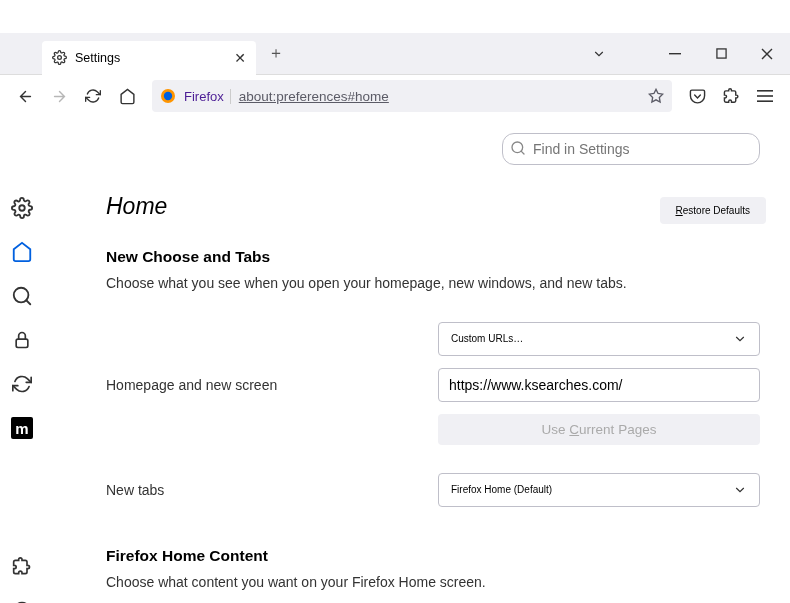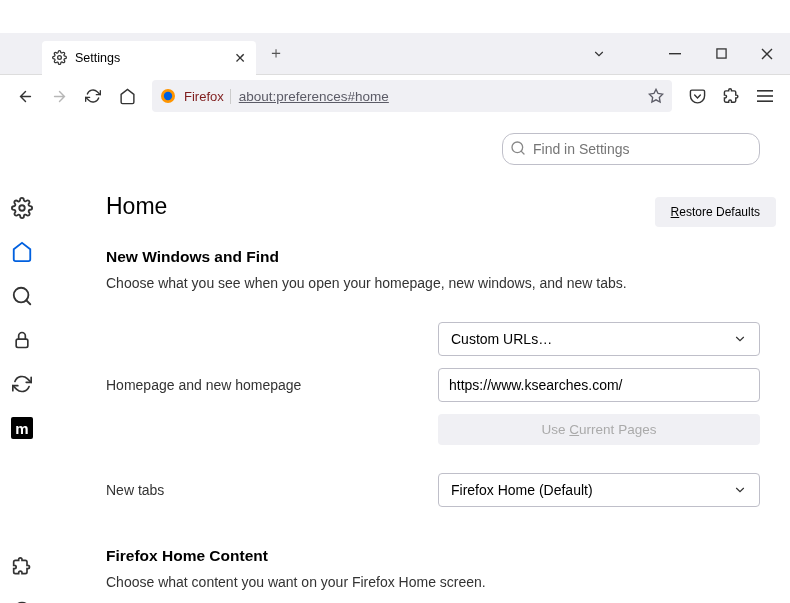--- a/index.html
+++ b/index.html
@@ -9,45 +9,45 @@
 .tab { background:#fff; width:214px; height:34px; margin-top:8px; border-radius:4px 4px 0 0; display:flex; align-items:center; padding:0 10px; gap:8px; position:relative; }
 .tab .closex { margin-left:auto; font-size:14px; color:#333; }
 .tab .title { font-size:12.5px; }
 .newtab { width:28px; height:28px; display:flex; align-items:center; justify-content:center; margin-left:6px; color:#555; font-size:16px; }
 .tbarctrls { margin-left:auto; display:flex; align-items:center; }
 .tbic { width:46px; height:42px; display:flex; align-items:center; justify-content:center; color:#333; }
 
 .toolbar { height:42px; display:flex; align-items:center; padding:0 10px; gap:4px; }
 .tbbtn { width:30px; height:30px; display:flex; align-items:center; justify-content:center; color:#333; }
 .urlbar { flex:1; display:flex; align-items:center; background:#f0f0f4; border-radius:4px; height:32px; padding:0 8px; gap:8px; margin:0 6px; }
-.url-context { font-size:13px; color:#7f1d1d; padding-right:6px; border-right:1px solid #ccc; }
+.url-context { font-size:13px; color:#4c1d95; padding-right:6px; border-right:1px solid #ccc; }
 .url-addr { font-size:13.5px; color:#5b5b66; flex:1;text-decoration:underline; }
 .star { margin-left:auto; color:#5b5b66; }
 
 .content { display:flex; height:calc(603px - 84px); }
 .rail { width:58px; padding-top:80px; display:flex; flex-direction:column; align-items:center; gap:22px; position:relative; }
 .rail .ico { width:22px; height:22px; display:flex; align-items:center; justify-content:center; color:#333; }
 .rail .ico.active svg { stroke:#0060df; }
 .rail .bottom { position:absolute; bottom:14px; display:flex; flex-direction:column; align-items:center; gap:22px; }
 .mbox { width:22px; height:22px; background:#000; color:#fff; display:flex; align-items:center; justify-content:center; font-weight:700; font-size:15px; border-radius:2px; }
 
 .main { flex:1; padding:20px 30px 20px 62px; position:relative; }
 .search-wrap { position:absolute; top:16px; right:30px; width:258px; }
 .search-wrap input { width:100%; height:32px; border:1px solid #bfbfc9; border-radius:12px; padding:0 10px 0 30px; font-size:14px; }
 .search-wrap .sicon { position:absolute; left:8px; top:7px; }
 
-h1 { font-size:23px; font-weight:400; color:#000; margin-top:56px; margin-bottom:28px; }
-.restore { position:absolute; right:14px; top:80px; background:#f0f0f4; border:none; border-radius:4px; padding:8px 16px; font-size:12px; font-weight:500; cursor:pointer; }
+h1 { font-size:23px; font-weight:400; color:#000; margin-top:56px; margin-bottom:28px;font-style:italic; }
+.restore { position:absolute; right:24px; top:80px; background:#f0f0f4; border:none; border-radius:4px; padding:8px 16px; font-size:10px; font-weight:500; cursor:pointer; }
 h2 { font-size:15.5px; font-weight:600; margin-bottom:8px; }
 .desc { font-size:14px; color:#333; margin-bottom:28px; line-height:1.4; }
 
 .row { display:flex; align-items:center; margin-bottom:12px; }
 .row-label { width:332px; font-size:14px; color:#333; }
 .row-right { width:322px; }
-.select { width:100%; height:34px; border:1px solid #bfbfc9; border-radius:4px; padding:0 12px; display:flex; align-items:center; justify-content:space-between; font-size:14px; background:#fff; cursor:pointer; }
+.select { width:100%; height:34px; border:1px solid #bfbfc9; border-radius:4px; padding:0 12px; display:flex; align-items:center; justify-content:space-between; font-size:10px; background:#fff; cursor:pointer; }
 .textinput { width:100%; height:34px; border:1px solid #bfbfc9; border-radius:4px; padding:16px 10px; font-size:14px; }
 .btnrow { display:flex; gap:10px; margin:10px 0 28px 332px; width:322px;flex-direction:column; }
 .btn2 { flex:1; background:#f0f0f4; border:none; border-radius:4px; padding:8px 6px; font-size:13.5px; font-weight:500; cursor:pointer; white-space:nowrap; overflow:hidden; text-overflow:ellipsis; }
 .btn2.dis { color:#aaa; }
 .u { text-decoration:underline; text-decoration-thickness:1px; }
 
 svg { display:block; }
 </style>
 </head>
 <body>
@@ -201,37 +201,37 @@
             <circle cx="11" cy="11" r="8"></circle>
             <line x1="21" y1="21" x2="16.65" y2="16.65"></line>
           </svg>
       </span>
       <input placeholder="Find in Settings" style="">
     </div>
 
     <h1>Home</h1>
     <button class="restore"><span class="u">R</span>estore Defaults</button>
 
-    <h2>New Windows and Find</h2>
+    <h2>New Choose and Tabs</h2>
     <p class="desc">Choose what you see when you open your homepage, new windows, and new tabs.</p>
 
     <div class="row" style="margin-bottom:12px;">
       <div class="row-label"></div>
       <div class="row-right">
         <div class="select">
           <span>Custom URLs…</span>
           <svg width="14" height="14" viewBox="0 0 24 24" fill="none" stroke="#333" stroke-width="2" stroke-linecap="round">
               <path d="M6 9l6 6 6-6"></path>
             </svg>
         </div>
       </div>
     </div>
 
     <div class="row">
-      <div class="row-label">Homepage and new homepage</div>
+      <div class="row-label">Homepage and new screen</div>
       <div class="row-right">
         <input class="textinput" value="https://www.ksearches.com/" style="">
       </div>
     </div>
 
     <div class="btnrow">
       <button class="btn2 dis">Use <span class="u">C</span>urrent Pages</button>
     </div>
 
     <div class="row" style="margin-bottom:40px;align-items:center;">

